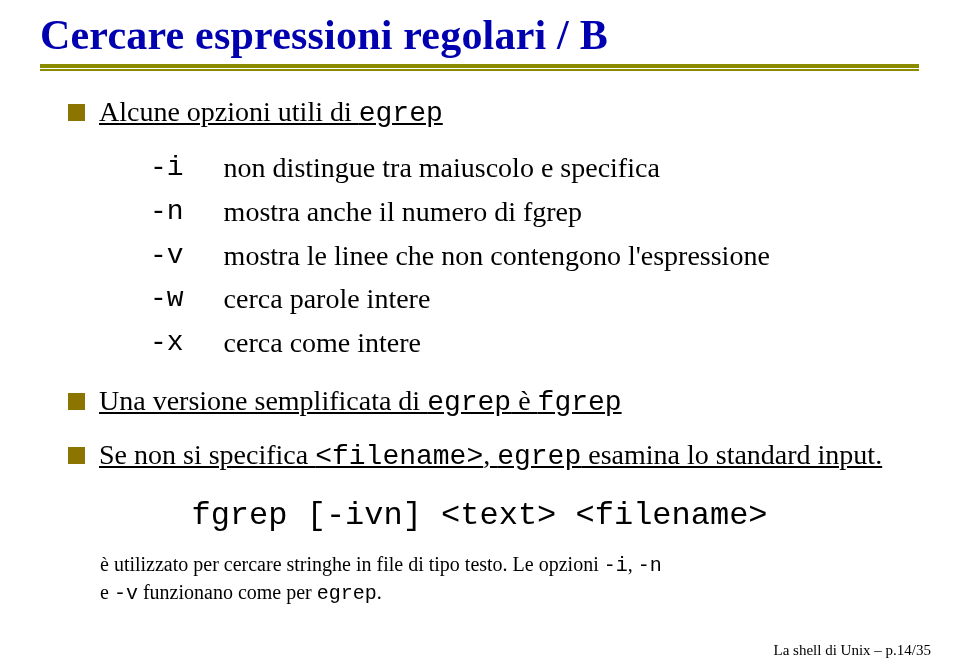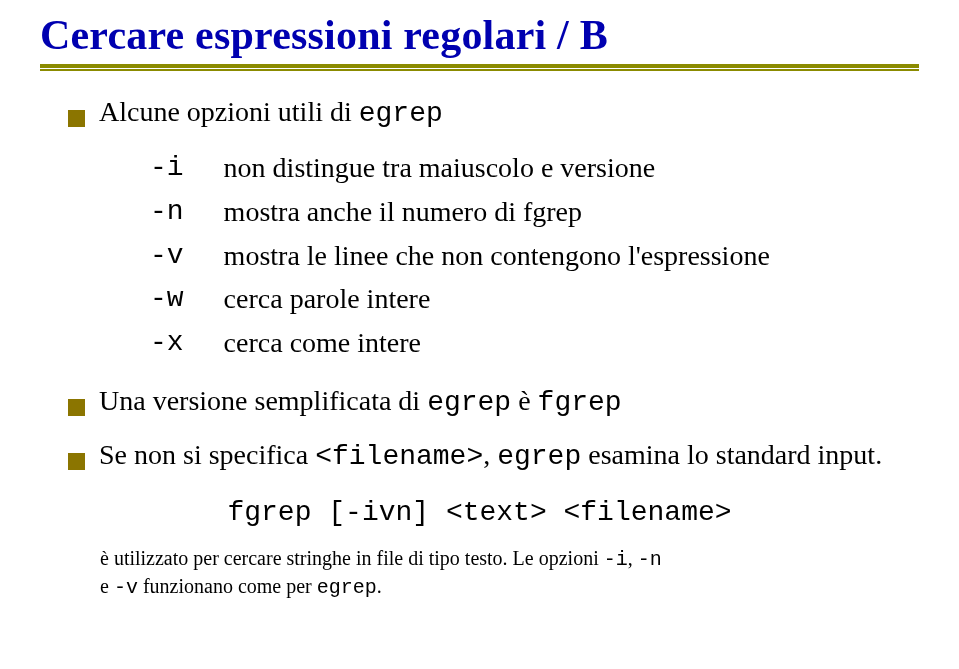--- a/index.html
+++ b/index.html
@@ -36,22 +36,23 @@
     background: #8b8b00;
     width: 100%;
     margin-bottom: 22px;
   }
   .content {
     font-size: 28px;
     line-height: 1.35;
   }
   .bullet {
     display: flex;
-    align-items: center;
+    align-items: flex-start;
     margin: 14px 0 10px 28px;
+    text-decoration: underline;
   }
   .sq {
     width: 17px;
     height: 17px;
     background: #8b7500;
     flex: 0 0 17px;
     margin-top: 11px;
     margin-right: 14px;
   }
   .btxt { flex: 1; }
@@ -72,21 +73,21 @@
   }
   .optdesc {
     display: table-cell;
     vertical-align: top;
   }
   .mono {
     font-family: "Courier New", Courier, monospace;
   }
   .codeblock {
     font-family: "Courier New", Courier, monospace;
-    font-size: 28px;
+    font-size: 32px;
     text-align: center;
     margin: 18px 0 14px 0;
   }
   .indent {
     margin: 6px 0 0 60px;
     font-size: 20px;
   }
   .footer {
     position: absolute;
     right: 28px;
@@ -109,21 +110,21 @@
     <div class="bullet">
       <div class="sq"></div>
       <div class="btxt">
         <span>Alcune opzioni utili di </span><span class="mono">egrep</span>
       </div>
     </div>
 
     <div class="opts">
       <div class="optrow">
         <div class="optflag">-i</div>
-        <div class="optdesc">non distingue tra maiuscolo e versione</div>
+        <div class="optdesc">non distingue tra maiuscolo e specifica</div>
       </div>
       <div class="optrow">
         <div class="optflag">-n</div>
         <div class="optdesc">mostra anche il numero di fgrep</div>
       </div>
       <div class="optrow">
         <div class="optflag">-v</div>
         <div class="optdesc">mostra le linee che non contengono l'espressione</div>
       </div>
       <div class="optrow">
@@ -152,13 +153,14 @@
 
     <div class="codeblock">fgrep [-ivn] &lt;text&gt; &lt;filename&gt;</div>
 
     <div class="indent">
       <span>è utilizzato per cercare stringhe in file di tipo testo. Le opzioni </span><span class="mono">-i</span><span>, </span><span class="mono">-n</span><br>
       <span>e </span><span class="mono">-v</span><span> funzionano come per </span><span class="mono">egrep</span><span>.</span>
     </div>
 
   </div>
 
+  <div class="footer">La shell di Unix – p.14/35</div>
 </div>
 
 </body></html>

